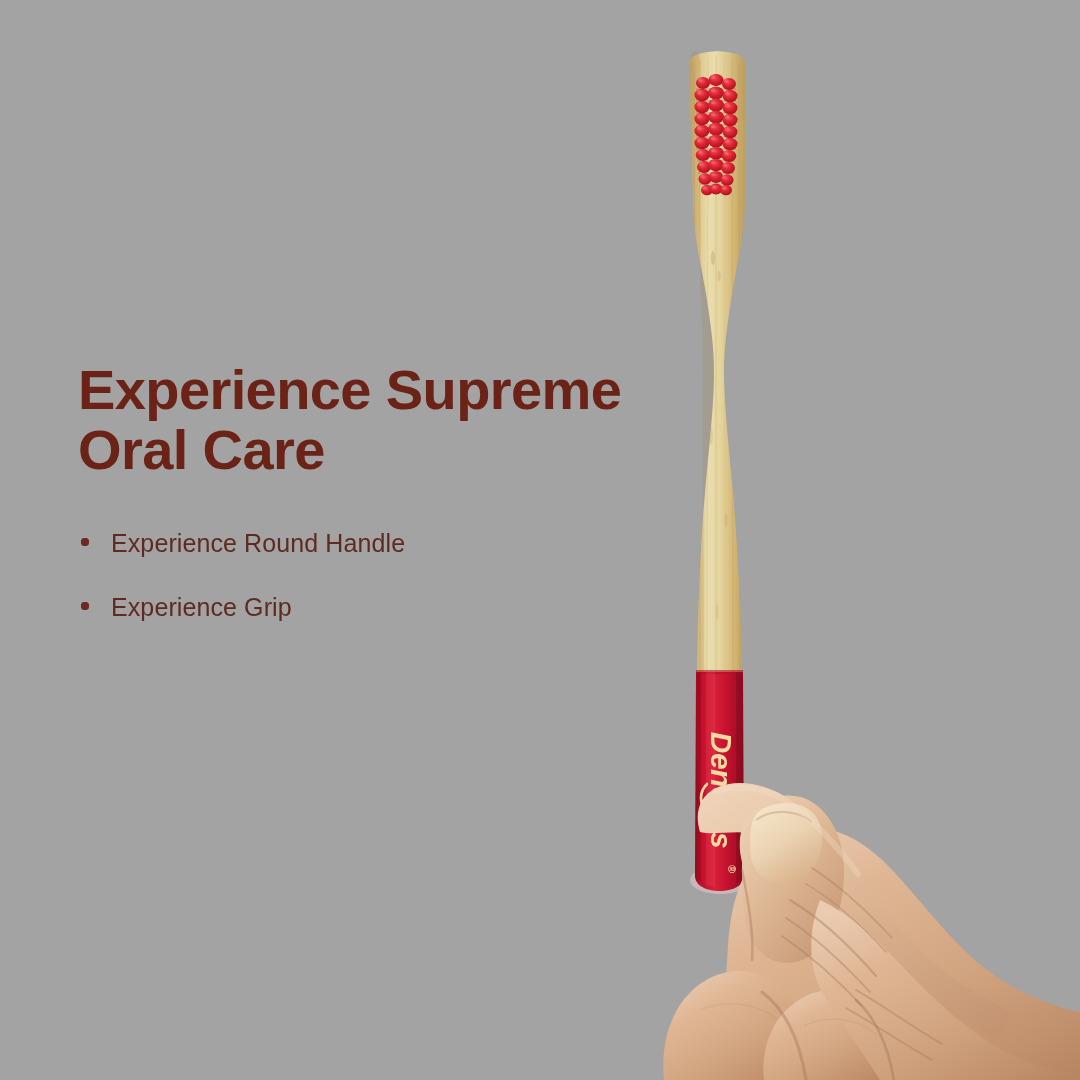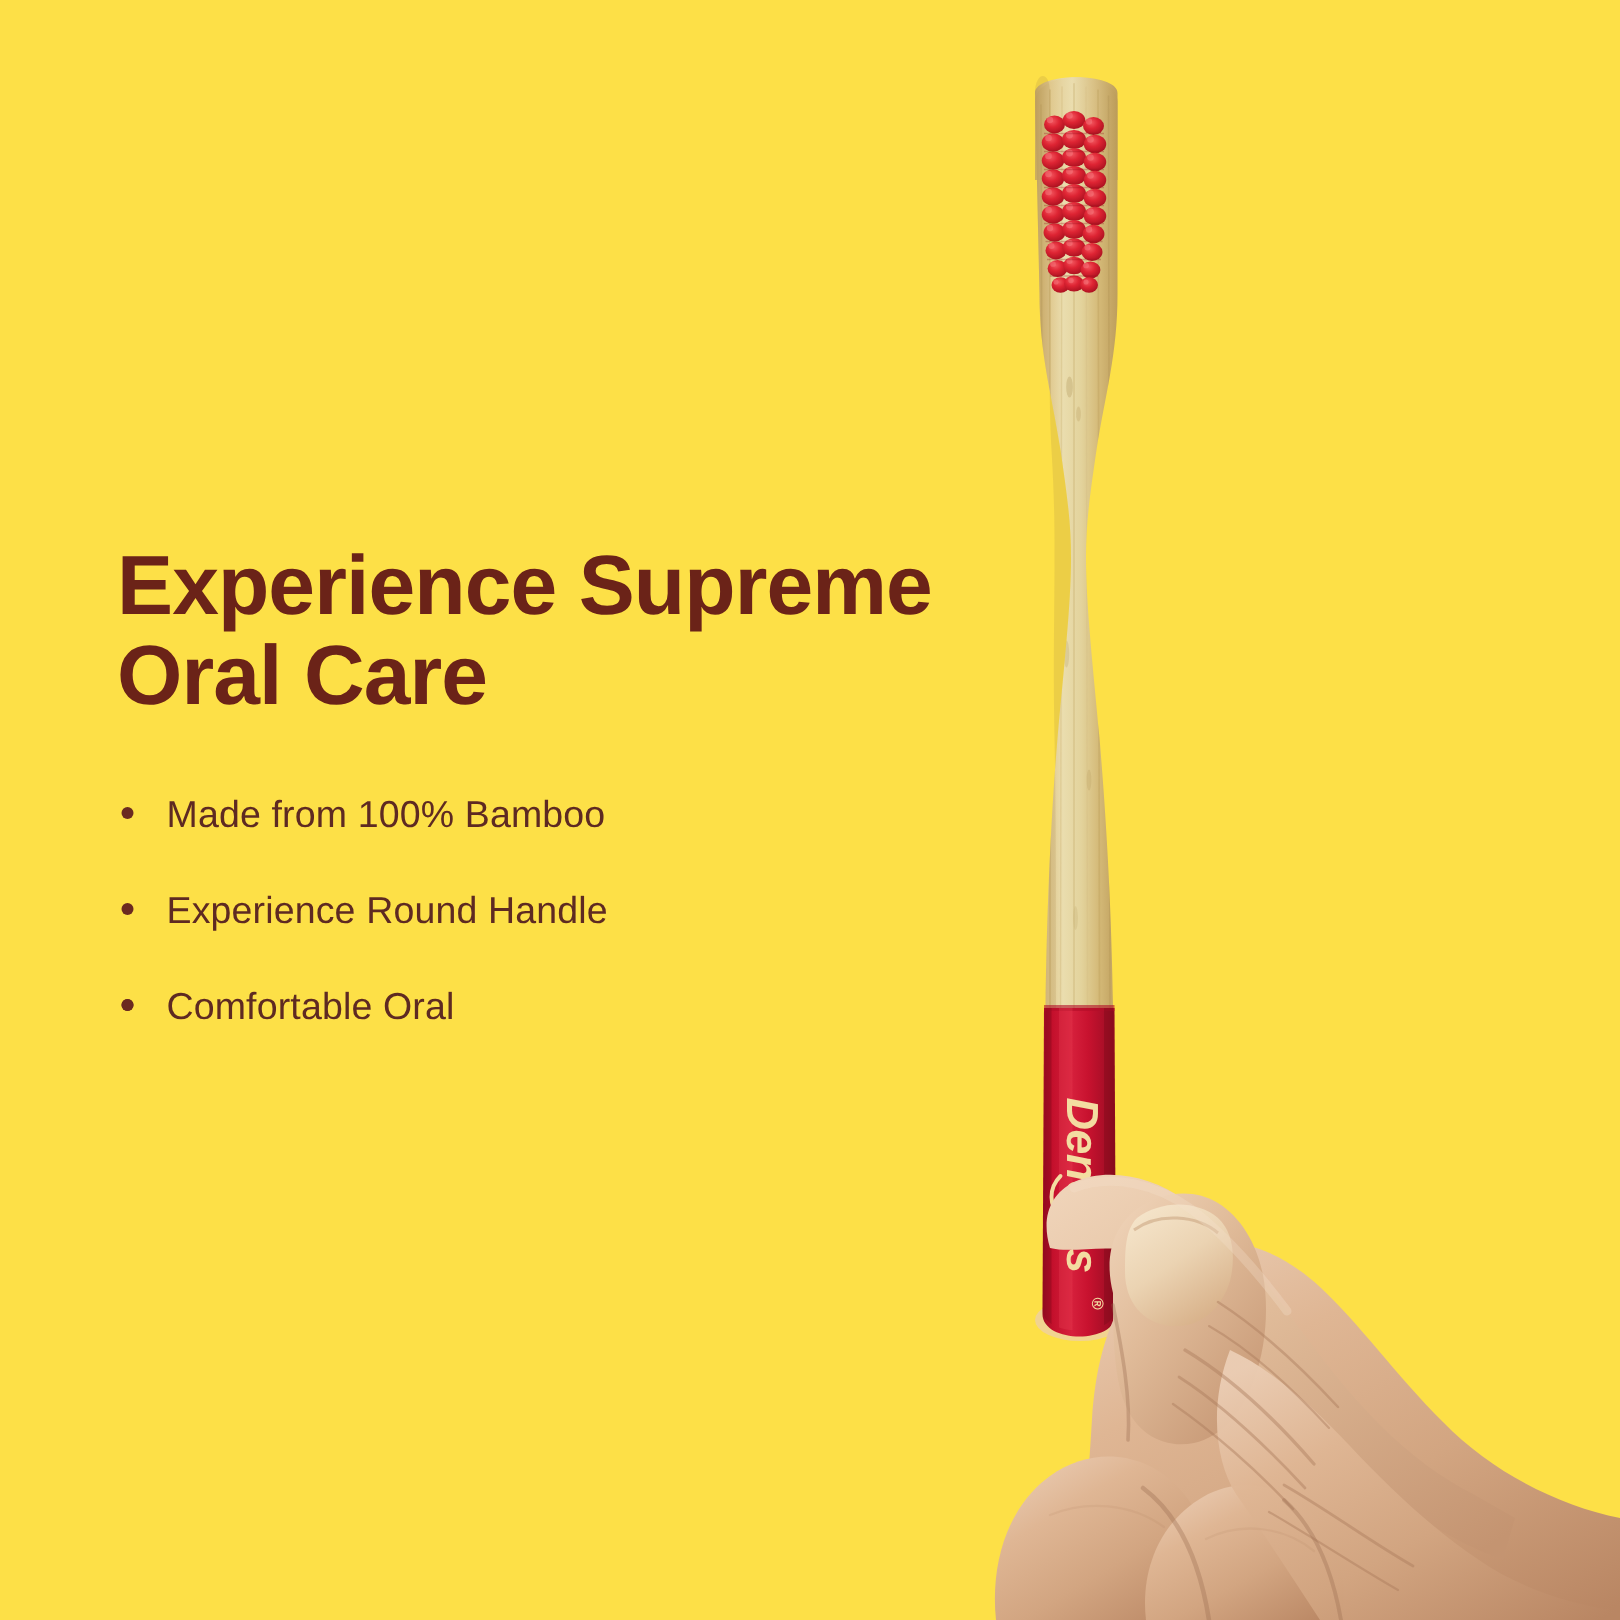--- a/index.html
+++ b/index.html
@@ -68,41 +68,40 @@
   #hand{
     position:absolute;
     left:0;top:0;
     width:1080px;height:1080px;
     pointer-events:none;
   }
 </style>
 </head>
 <body style="background: rgb(251, 227, 230);">
 
-<div id="stage" style="background: #fde047;">
+<div id="stage" style="background: #a3a3a3;">
 
   <div id="copy">
     <h1 id="headline" style="color: rgb(107, 35, 24);">Experience Supreme
 Oral Care</h1>
 
     <ul id="bullets">
       <li style="color: rgb(94, 42, 34);">
         <span class="dot" style="background: rgb(107, 42, 32);"></span>
-        <span>Made from 100% Bamboo</span>
       </li>
       <li style="color: rgb(94, 42, 34);">
         <span class="dot" style="background: rgb(107, 42, 32);"></span>
         <span>Experience Round Handle</span>
       </li>
       <li style="color: rgb(94, 42, 34);">
         <span class="dot" style="background: rgb(107, 42, 32);"></span>
       </li>
       <li style="color: rgb(94, 42, 34);">
         <span class="dot" style="background: rgb(107, 42, 32);"></span>
-        <span>Comfortable Oral</span>
+        <span>Experience Grip</span>
       </li>
     </ul>
   </div>
 
   <svg id="brush" viewBox="0 0 1080 1080">
     <defs>
       <linearGradient id="bamboo" x1="0" y1="0" x2="1" y2="0">
         <stop offset="0%" stop-color="#C6A865"></stop>
         <stop offset="12%" stop-color="#DCC183"></stop>
         <stop offset="34%" stop-color="#EADDAE"></stop>

